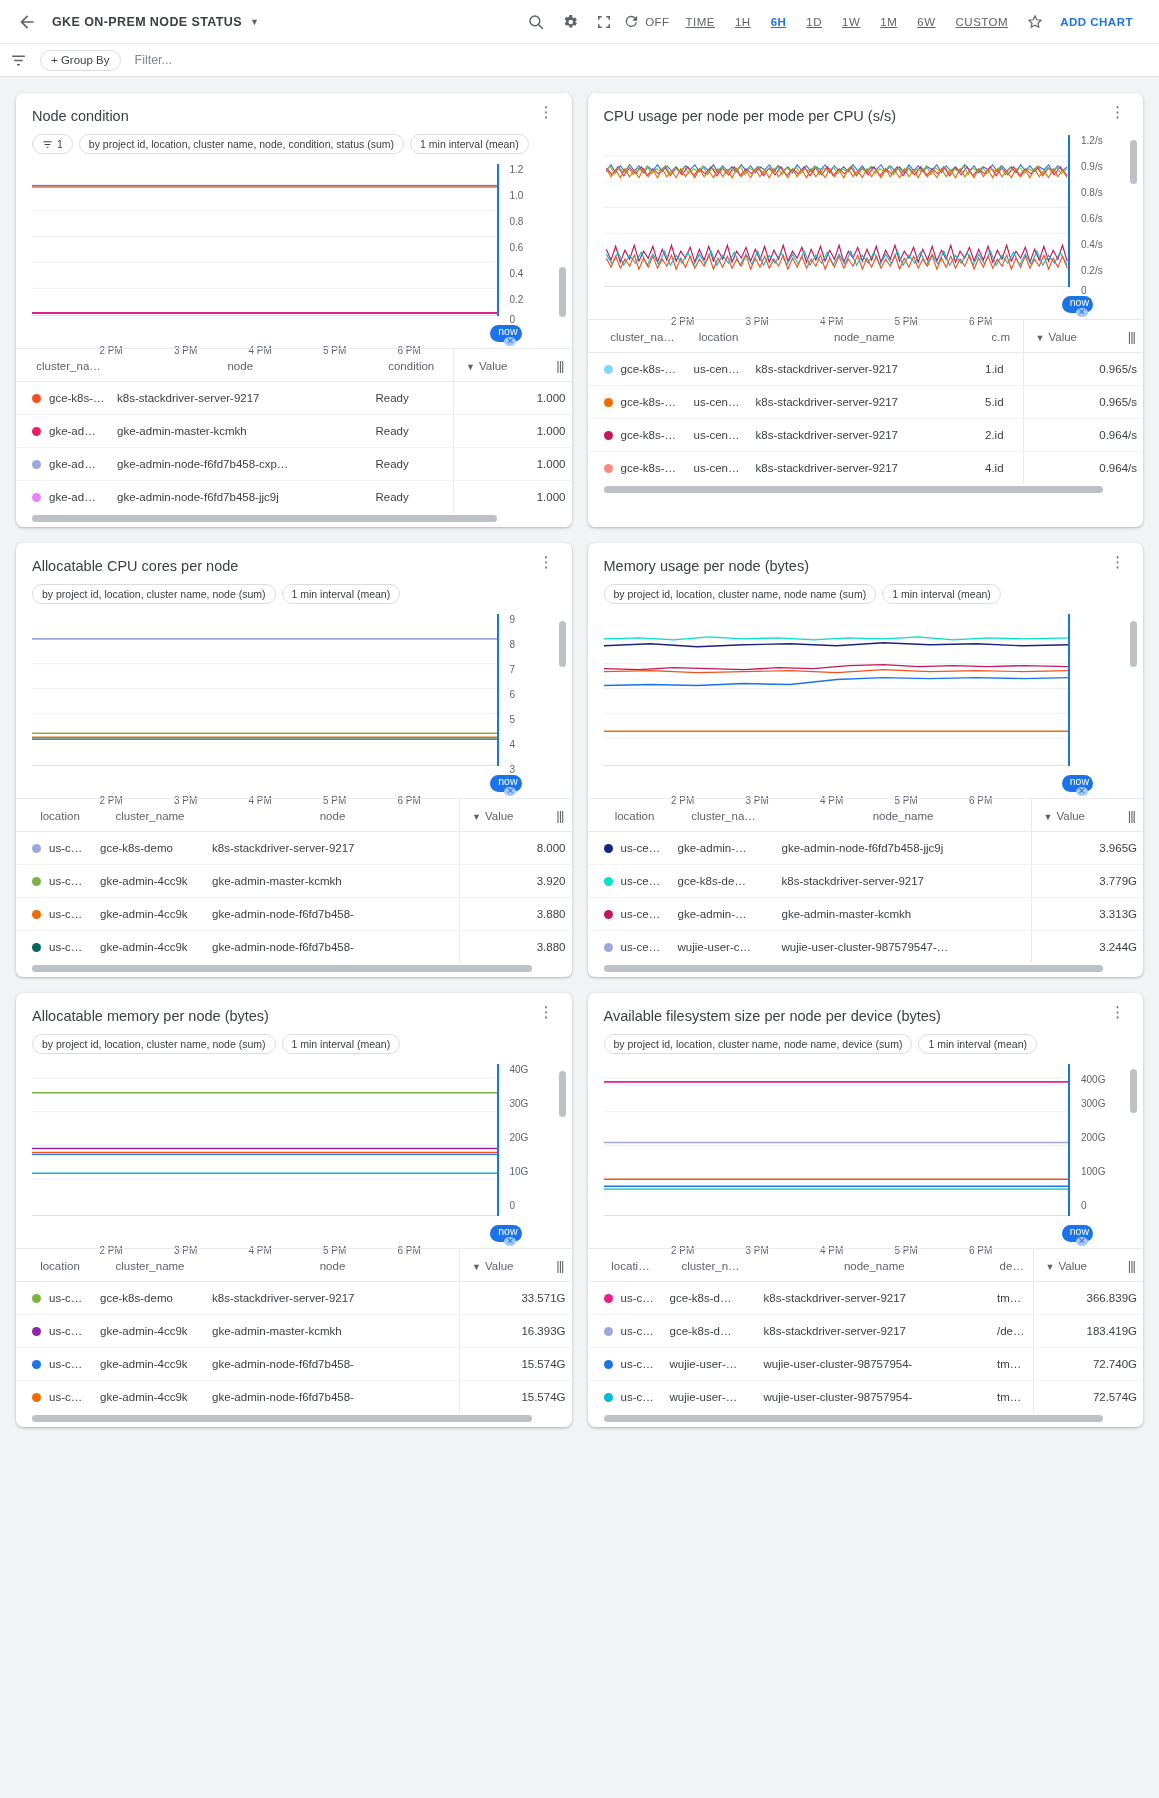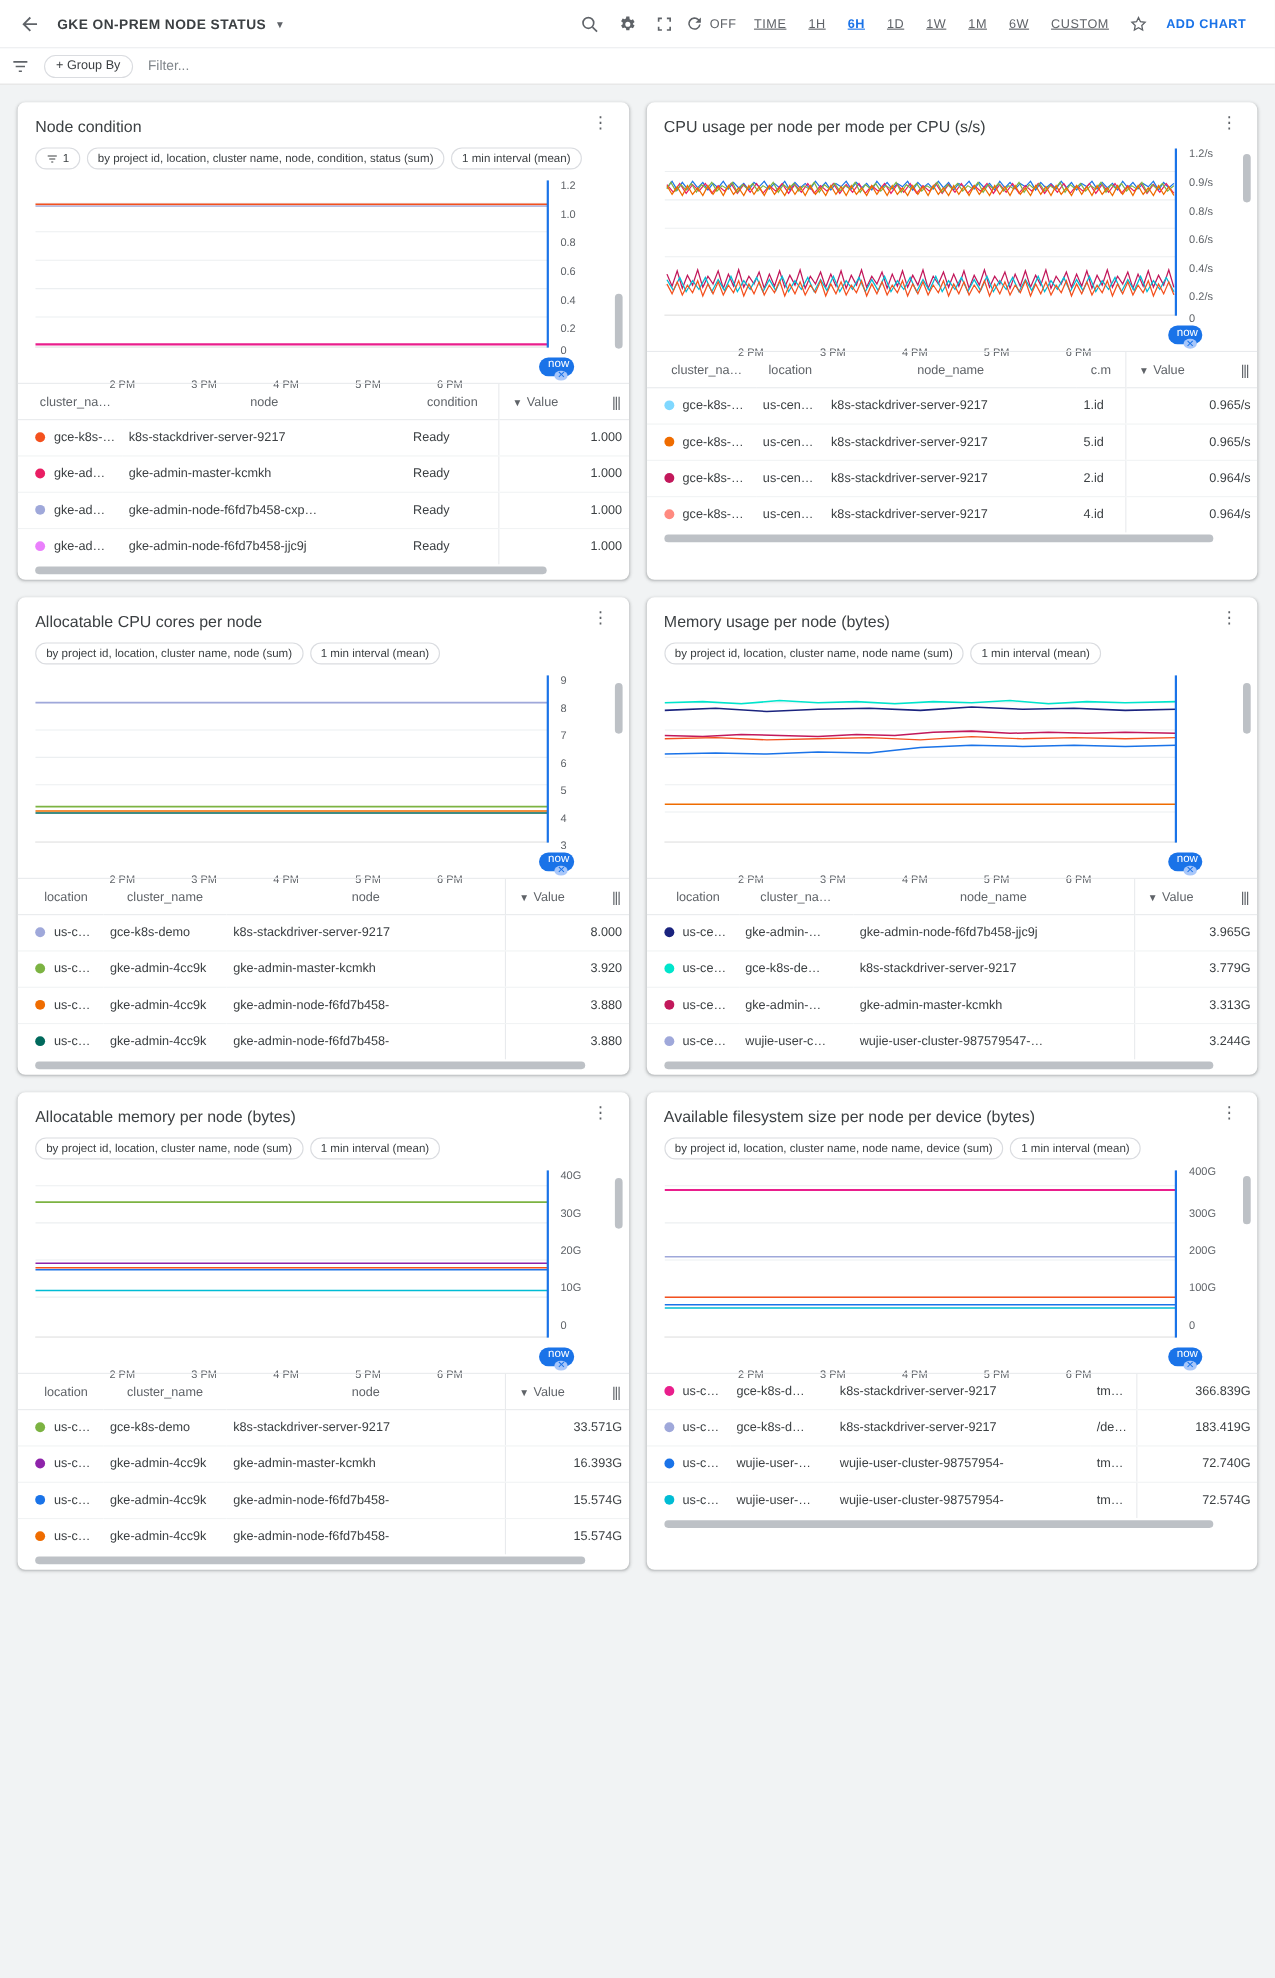--- a/index.html
+++ b/index.html
@@ -850,21 +850,21 @@
               <line x1="0" y1="116" x2="400" y2="116"></line>
           </g>
           <line x1="0" y1="18" x2="400" y2="18" stroke="#e91e8c" stroke-width="1.8"></line>
           <line x1="0" y1="79" x2="400" y2="79" stroke="#9fa8da" stroke-width="1.4"></line>
           <line x1="0" y1="116" x2="400" y2="116" stroke="#f4511e" stroke-width="1.4"></line>
           <line x1="0" y1="123" x2="400" y2="123" stroke="#1a73e8" stroke-width="1.4"></line>
           <line x1="0" y1="126" x2="400" y2="126" stroke="#00bcd4" stroke-width="1.4"></line>
         </svg>
       </div>
       <div class="yaxis">
-        <span style="top:2px">400G</span>
+        <span style="top:16px">400G</span>
         <span style="top:40px">300G</span>
         <span style="top:74px">200G</span>
         <span style="top:108px">100G</span>
         <span style="top:142px">0</span>
       </div>
       <div class="nowline"></div>
       <div class="xaxis">
         <span style="left:17%">2 PM</span>
         <span style="left:33%">3 PM</span>
         <span style="left:49%">4 PM</span>
@@ -879,20 +879,30 @@
     <div class="tbl-wrap">
       <table>
         <colgroup>
             <col style="width:76px">
             <col style="width:94px">
             <col>
             <col style="width:42px">
             <col style="width:110px">
           </colgroup>
         <tbody>
+            <tr>
+          <th class="first-cell">locati…</th>
+          <th>cluster_n…</th>
+          <th>node_name</th>
+          <th>de…</th>
+          <th class="val-col">
+            <span class="sort-caret">▼</span><span>Value</span>
+            <span class="colsel">|||</span>
+          </th>
+        </tr>
         <tr>
               <td class="first-cell"><span class="dot" style="background:#e91e8c"></span><span>us-ce…</span></td>
               <td>gce-k8s-d…</td>
               <td>k8s-stackdriver-server-9217</td>
               <td>tm…</td>
               <td class="val-col">366.839G</td>
             </tr>
         <tr>
               <td class="first-cell"><span class="dot" style="background:#9fa8da"></span><span>us-ce…</span></td>
               <td>gce-k8s-d…</td>

